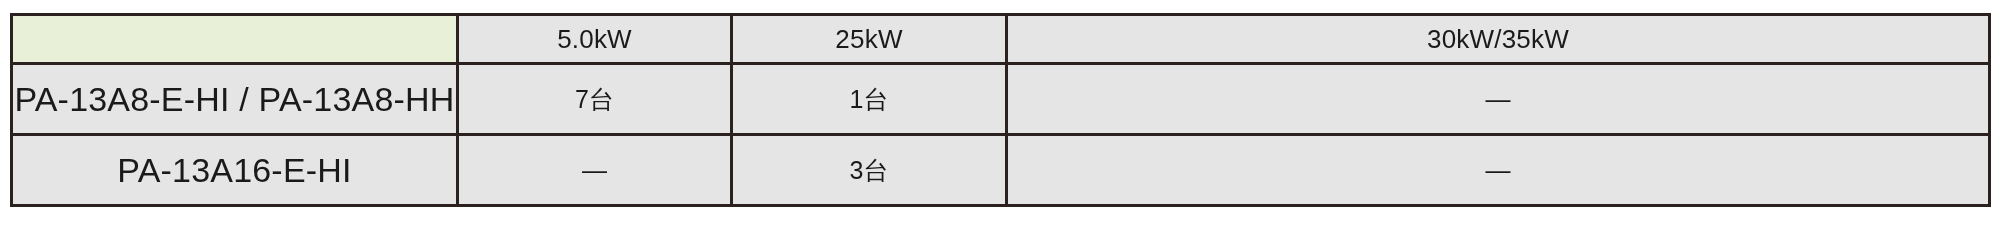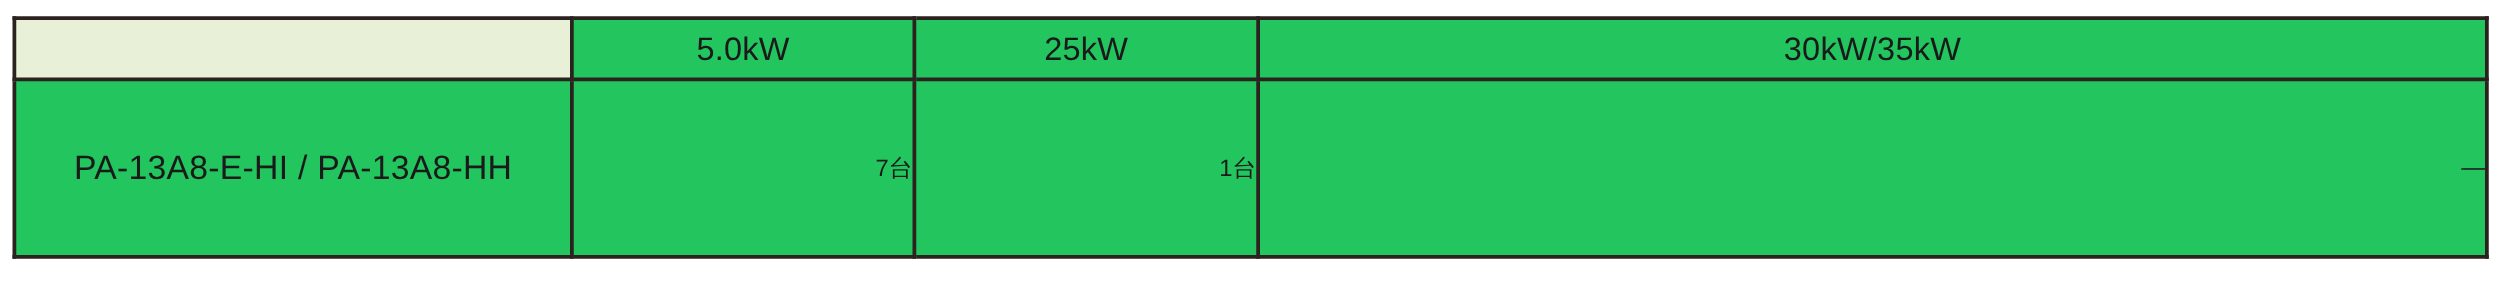--- a/index.html
+++ b/index.html
@@ -34,21 +34,21 @@
 
   table.compat-table td,
   table.compat-table th {
     border: 3px solid #2b2220;
     box-sizing: border-box;
     text-align: center;
     vertical-align: middle;
     font-weight: normal;
     padding: 0;
     color: #1a1a1a;
-    background: #22c55e;
+    background: #e5e5e5;
   }
 
   
   col.c-model  { width: 446px; }
   col.c-p1     { width: 274px; }
   col.c-p2     { width: 275px; }
   col.c-p3     { width: 983px; }
 
   thead th {
     background: #e9f0d8;
@@ -59,27 +59,26 @@
   thead th.blank-head {
     background: #e9f0d8;
   }
 
   tbody td {
     height: 48px;
     font-size: 27px;
   }
 
   tbody td.model-cell {
-    font-size: 27px;
+    font-size: 34px;
     letter-spacing: 0.2px;
   }
 
   tbody td.value-cell {
-    font-size: 19px;
-    text-align: right;
+    font-size: 25px;
   }
 </style>
 </head>
 <body>
 
 <div id="table-wrap">
   <table class="compat-table">
     <colgroup>
       <col class="c-model">
       <col class="c-p1">
@@ -94,15 +93,21 @@
         <th>30kW/35kW</th>
       </tr>
     </thead>
     <tbody>
       <tr>
         <td class="model-cell">PA-13A8-E-HI / PA-13A8-HH</td>
         <td class="value-cell">7台</td>
         <td class="value-cell">1台</td>
         <td class="value-cell">—</td>
       </tr>
+      <tr>
+        <td class="model-cell">PA-13A16-E-HI</td>
+        <td class="value-cell">—</td>
+        <td class="value-cell">3台</td>
+        <td class="value-cell">—</td>
+      </tr>
     </tbody>
   </table>
 </div>
 
 </body></html>

